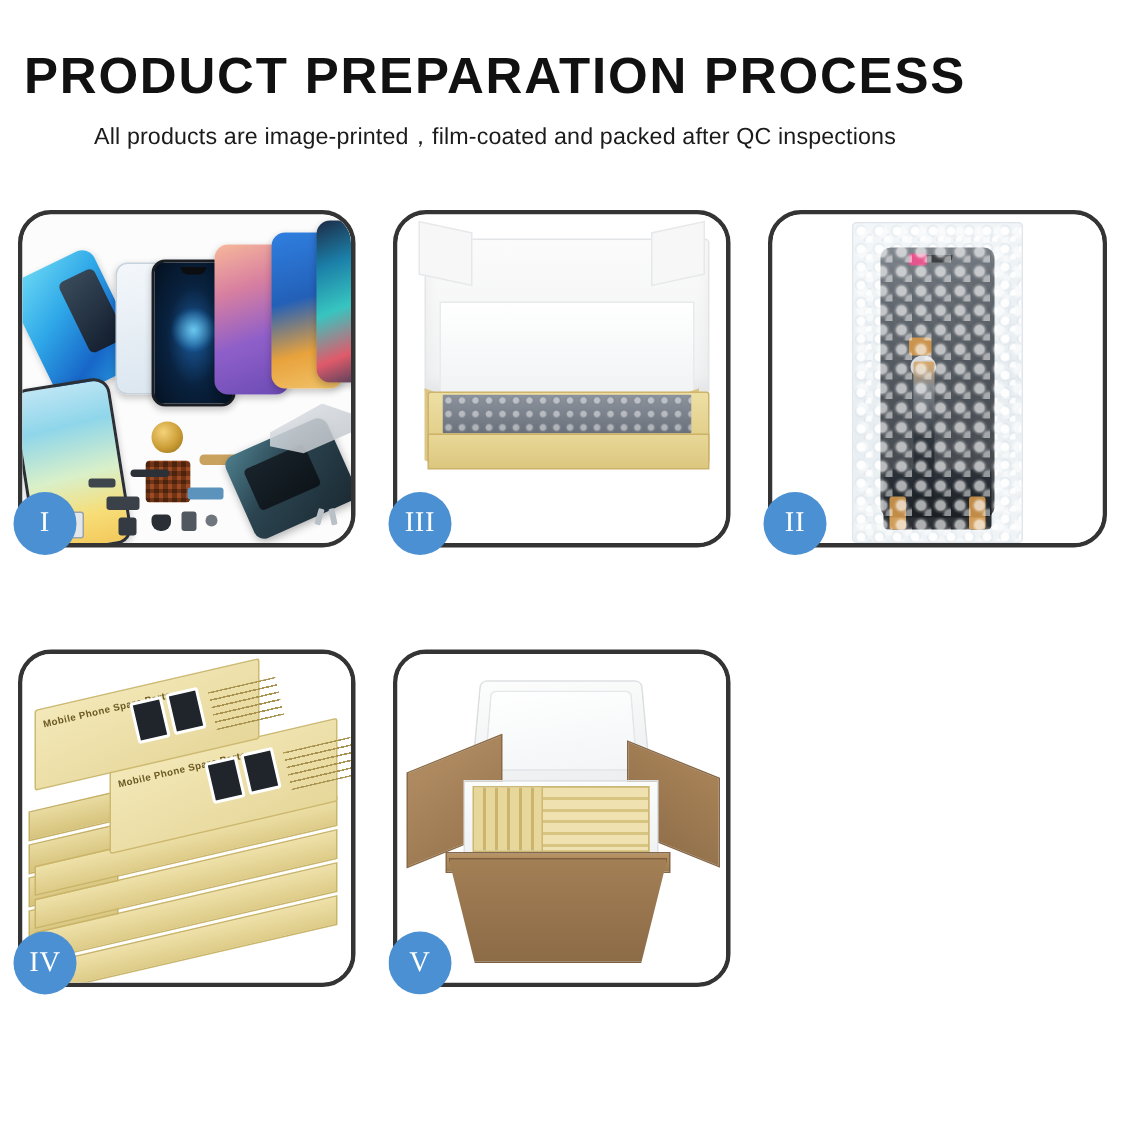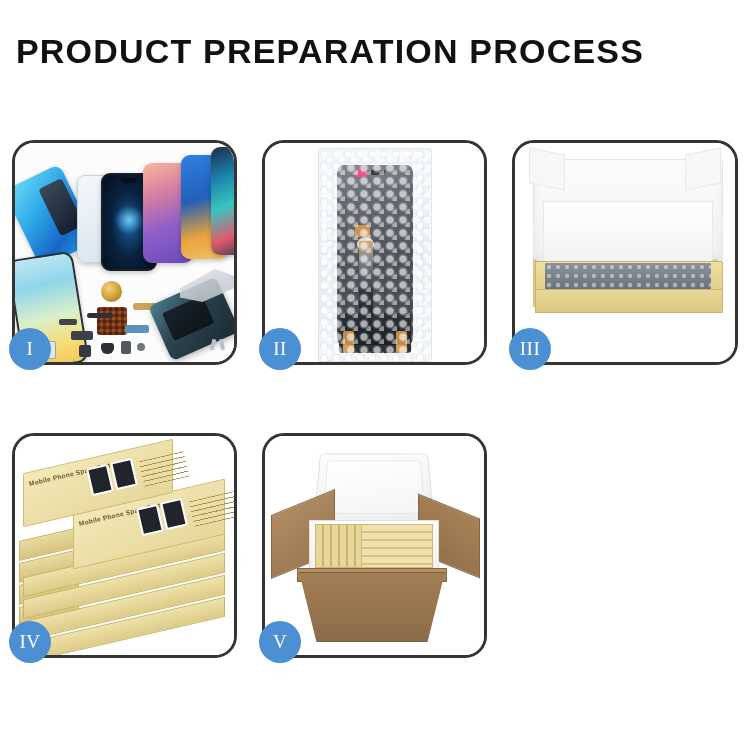--- a/index.html
+++ b/index.html
@@ -369,20 +369,21 @@
     transform:rotate(-12deg);border-radius:3px;
   }
 </style>
 </head>
 <body>
 
 <div id="page">
 
   <div class="header">
     <h1 class="title">PRODUCT PREPARATION PROCESS</h1>
+    <p class="subtitle">All products are image-printed，film-coated and packed after QC inspections</p>
   </div>
 
   <div class="grid">
 
     <div class="panel">
       <div class="panel-inner p1">
         <div class="scr s-adh"></div>
         <div class="scr s-glass"></div>
         <div class="scr s-dark"></div>
         <div class="scr s-purple"></div>
@@ -402,50 +403,50 @@
         <div class="tinybits tb5"></div>
         <div class="tinybits tb6"></div>
         <div class="scr s-chassis"></div>
         <div class="screws"></div>
         <div class="tweez"></div>
       </div>
       <div class="badge">I</div>
     </div>
 
     <div class="panel">
+      <div class="panel-inner p3">
+        <div class="lidback"></div>
+        <div class="lidflapL"></div>
+        <div class="lidflapR"></div>
+        <div class="foamwhite"></div>
+        <div class="traycornL"></div>
+        <div class="traycornR"></div>
+        <div class="traybase"></div>
+        <div class="grayfill"></div>
+        <div class="trayfront"></div>
+      </div>
+      <div class="badge">III</div>
+    </div>
+
+    <div class="panel">
       <div class="panel-inner p2">
         <div class="bubblebag">
           <div class="lcd-in"></div>
           <div class="pinkdot"></div>
           <div class="lcd-tab"></div>
           <div class="lcd-conn"></div>
           <div class="lcd-flex"></div>
           <div class="lcd-bot"></div>
           <div class="bubbleoverlay"></div>
         </div>
       </div>
       <div class="badge">II</div>
     </div>
 
     <div class="panel">
-      <div class="panel-inner p3">
-        <div class="lidback"></div>
-        <div class="lidflapL"></div>
-        <div class="lidflapR"></div>
-        <div class="foamwhite"></div>
-        <div class="traycornL"></div>
-        <div class="traycornR"></div>
-        <div class="traybase"></div>
-        <div class="grayfill"></div>
-        <div class="trayfront"></div>
-      </div>
-      <div class="badge">III</div>
-    </div>
-
-    <div class="panel">
       <div class="panel-inner p4">
         <div class="stack">
           <div class="slabL" style="top:150px"></div>
           <div class="slabL" style="top:128px"></div>
           <div class="slabL" style="top:106px"></div>
           <div class="slabL" style="top:84px"></div>
           <div class="slab" style="top:170px"></div>
           <div class="slab" style="top:148px"></div>
           <div class="slab" style="top:126px"></div>
           <div class="slab" style="top:104px"></div>

